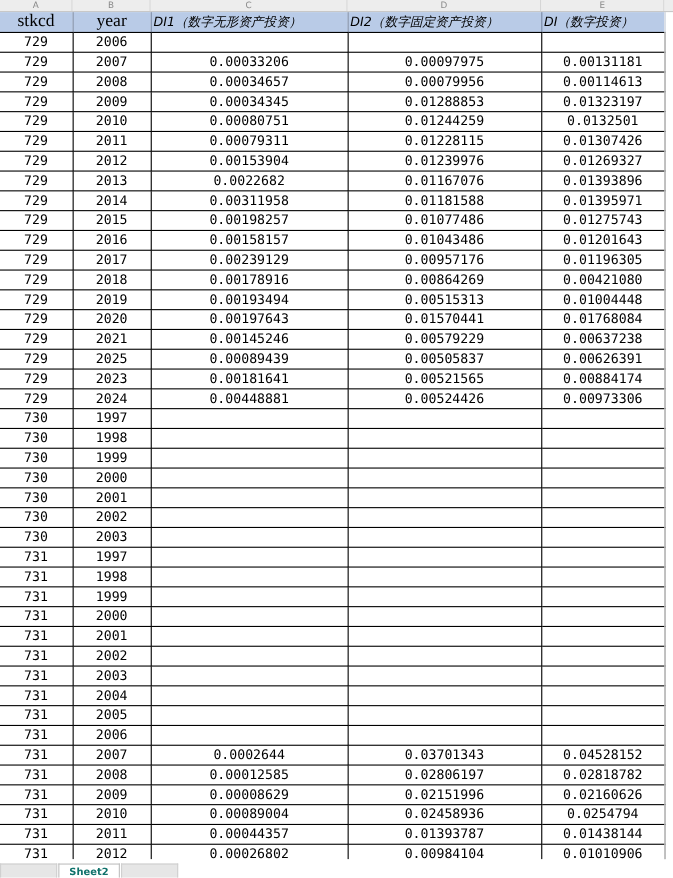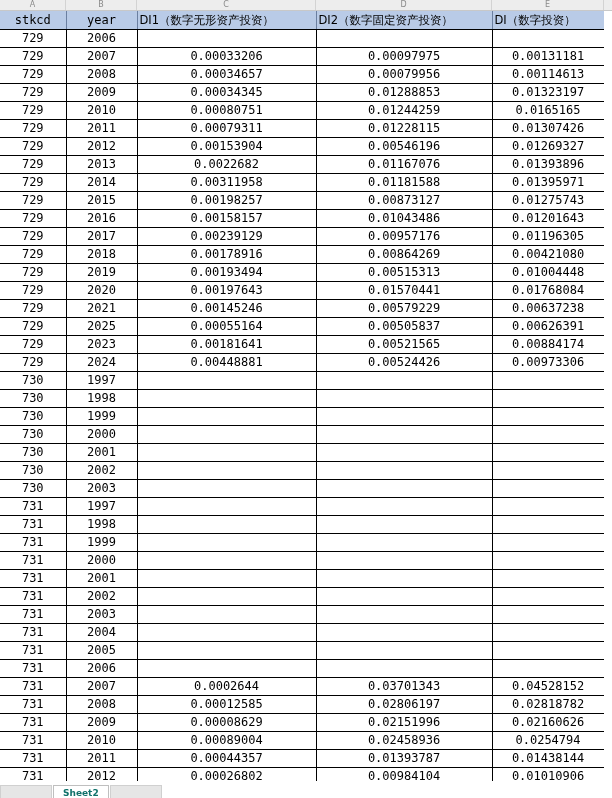--- a/index.html
+++ b/index.html
@@ -59,27 +59,29 @@
     overflow: hidden;
     font-weight: normal;
   }
   table.grid tr.header-row th {
     background: #b9cbe7;
     height: 18px;
     line-height: 18px;
     border-bottom: 1px solid #000;
     border-right: 1px solid #6b7fa0;
     text-align: center;
-    font-size: 12px;
+    font-size: 16px;
+    font-family: Liberation Serif, serif;
   }
   table.grid tr.header-row th.hdr-cjk {
     font-family: "DejaVu Sans", "Liberation Sans", sans-serif;
     font-size: 11.5px;
     text-align: left;
     padding-left: 2px;
+    font-style: italic;
   }
   td.c-stkcd, td.c-year { text-align: center; }
   td.c-num { text-align: center; }
   td.empty { }
 
   
   .right-edge {
     position: absolute;
     top: 11px; left: 604px;
     width: 1px; height: 770px;
@@ -181,55 +183,55 @@
           <td class="c-year">2009</td>
           <td class="c-num">0.00034345</td>
           <td class="c-num">0.01288853</td>
           <td class="c-num">0.01323197</td>
         </tr>
         <tr>
           <td class="c-stkcd">729</td>
           <td class="c-year">2010</td>
           <td class="c-num">0.00080751</td>
           <td class="c-num">0.01244259</td>
-          <td class="c-num">0.0165165</td>
+          <td class="c-num">0.0132501</td>
         </tr>
         <tr>
           <td class="c-stkcd">729</td>
           <td class="c-year">2011</td>
           <td class="c-num">0.00079311</td>
           <td class="c-num">0.01228115</td>
           <td class="c-num">0.01307426</td>
         </tr>
         <tr>
           <td class="c-stkcd">729</td>
           <td class="c-year">2012</td>
           <td class="c-num">0.00153904</td>
-          <td class="c-num">0.00546196</td>
+          <td class="c-num">0.01239976</td>
           <td class="c-num">0.01269327</td>
         </tr>
         <tr>
           <td class="c-stkcd">729</td>
           <td class="c-year">2013</td>
           <td class="c-num">0.0022682</td>
           <td class="c-num">0.01167076</td>
           <td class="c-num">0.01393896</td>
         </tr>
         <tr>
           <td class="c-stkcd">729</td>
           <td class="c-year">2014</td>
           <td class="c-num">0.00311958</td>
           <td class="c-num">0.01181588</td>
           <td class="c-num">0.01395971</td>
         </tr>
         <tr>
           <td class="c-stkcd">729</td>
           <td class="c-year">2015</td>
           <td class="c-num">0.00198257</td>
-          <td class="c-num">0.00873127</td>
+          <td class="c-num">0.01077486</td>
           <td class="c-num">0.01275743</td>
         </tr>
         <tr>
           <td class="c-stkcd">729</td>
           <td class="c-year">2016</td>
           <td class="c-num">0.00158157</td>
           <td class="c-num">0.01043486</td>
           <td class="c-num">0.01201643</td>
         </tr>
         <tr>
@@ -263,21 +265,21 @@
         <tr>
           <td class="c-stkcd">729</td>
           <td class="c-year">2021</td>
           <td class="c-num">0.00145246</td>
           <td class="c-num">0.00579229</td>
           <td class="c-num">0.00637238</td>
         </tr>
         <tr>
           <td class="c-stkcd">729</td>
           <td class="c-year">2025</td>
-          <td class="c-num">0.00055164</td>
+          <td class="c-num">0.00089439</td>
           <td class="c-num">0.00505837</td>
           <td class="c-num">0.00626391</td>
         </tr>
         <tr>
           <td class="c-stkcd">729</td>
           <td class="c-year">2023</td>
           <td class="c-num">0.00181641</td>
           <td class="c-num">0.00521565</td>
           <td class="c-num">0.00884174</td>
         </tr>

